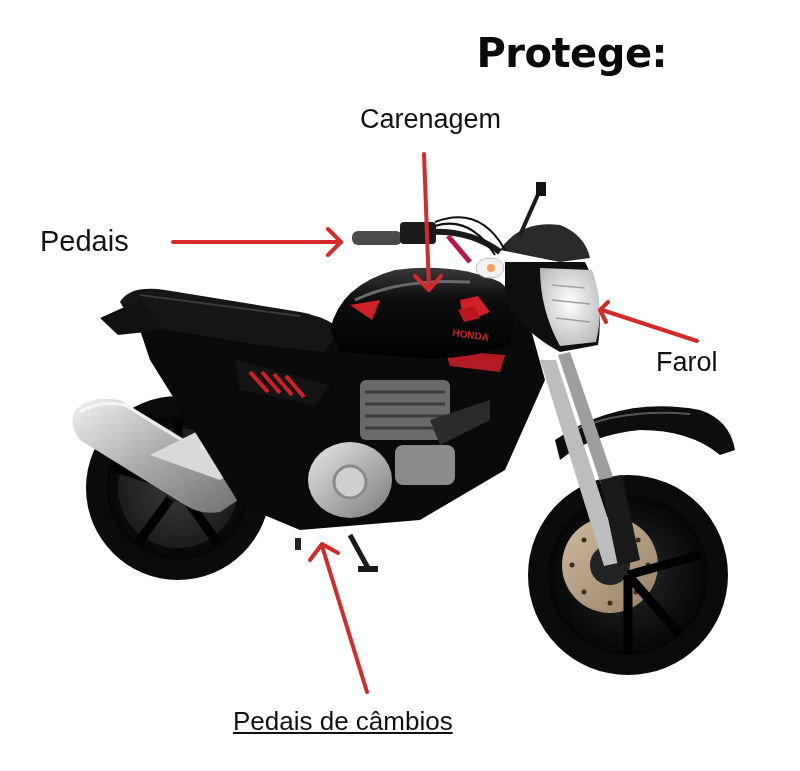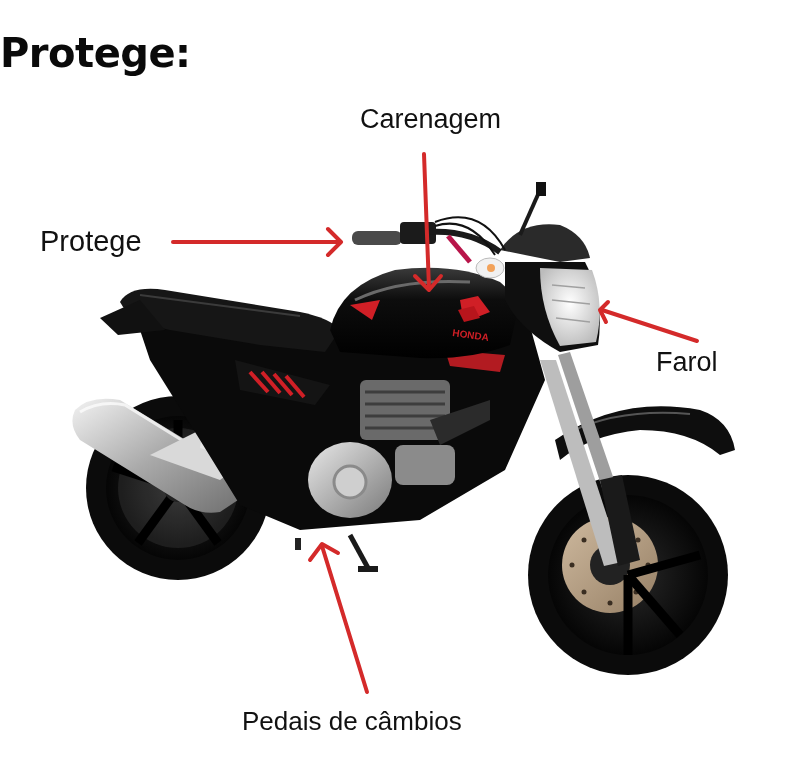--- a/index.html
+++ b/index.html
@@ -1,30 +1,30 @@
 <!DOCTYPE html>
 <html><head>
 <meta charset="utf-8">
 <style>
   html, body { margin: 0; padding: 0; background: #ffffff; }
   body { width: 800px; height: 771px; position: relative; overflow: hidden; font-family: "Liberation Sans", "DejaVu Sans", sans-serif; }
-  .title { position: absolute; left: 0; width: 667px; top: 30px; text-align: left; font-family: "DejaVu Sans", sans-serif; font-weight: bold; font-size: 40px; color: #0a0a0a; letter-spacing: -0.5px; }
+  .title { position: absolute; left: 0; width: 667px; top: 30px; text-align: right; font-family: "DejaVu Sans", sans-serif; font-weight: bold; font-size: 40px; color: #0a0a0a; letter-spacing: -0.5px; }
   .label { position: absolute; font-family: "Liberation Sans", sans-serif; color: #111; font-size: 27px; white-space: nowrap; }
   #lbl-carenagem { left: 352px; top: 104px; margin-left: 8px; }
   #lbl-manetes { left: 40px; top: 225px; font-size: 29px; }
   #lbl-farol { left: 656px; top: 347px; }
-  #lbl-pedais { left: 242px; top: 706px; font-size: 26px; }
+  #lbl-pedais { left: 233px; top: 706px; font-size: 26px; text-decoration: underline; }
   svg.scene { position: absolute; left: 0; top: 0; }
 </style>
 </head>
 <body>
 
 <div class="title">Protege:</div>
 <div class="label" id="lbl-carenagem">Carenagem</div>
-<div class="label" id="lbl-manetes">Protege</div>
+<div class="label" id="lbl-manetes">Pedais</div>
 <div class="label" id="lbl-farol">Farol</div>
 <div class="label" id="lbl-pedais">Pedais de câmbios</div>
 
 <svg class="scene" width="800" height="771" viewBox="0 0 800 771">
   <defs>
     <radialGradient id="rimG" cx="50%" cy="50%" r="50%">
       <stop offset="0%" stop-color="#2a2a2a"></stop>
       <stop offset="100%" stop-color="#050505"></stop>
     </radialGradient>
     <linearGradient id="exhG" x1="0" y1="0" x2="1" y2="1">

